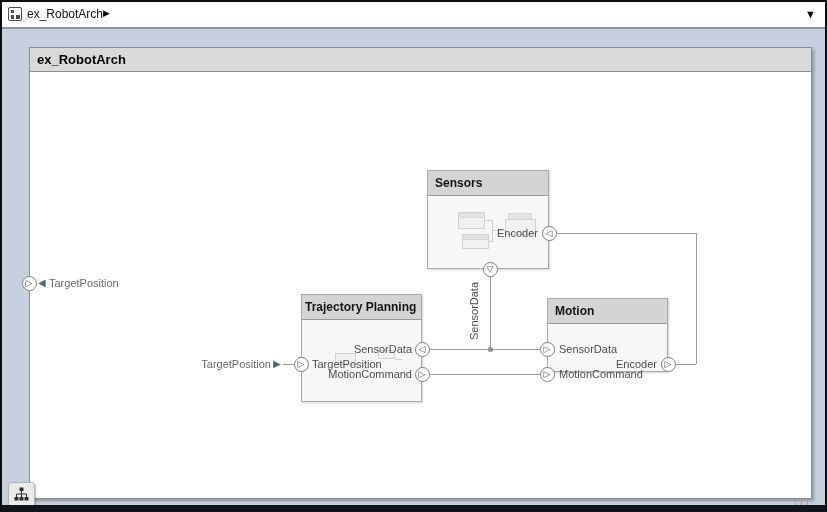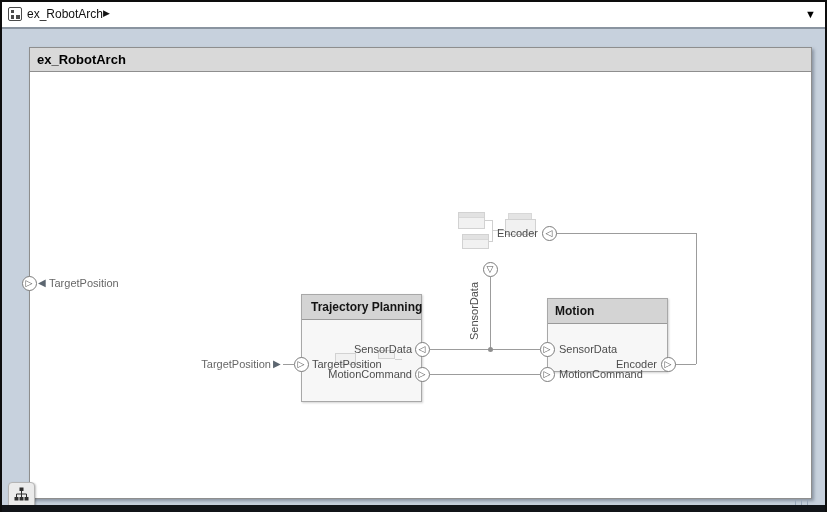--- a/index.html
+++ b/index.html
@@ -92,20 +92,23 @@
     </div>
     <div class="bc-text">ex_RobotArch</div>
     <div class="bc-arrow">▶</div>
     <div class="dd-arrow">▼</div>
   </div>
 
   <div class="archbox">
     <div class="hdr">ex_RobotArch</div>
   </div>
 
+  <div class="block" style="left:425px;top:168px;width:122px;height:99px;">
+    <div class="btitle">Sensors</div>
+  </div>
 
   <div class="mini" style="left:456px;top:210px;width:27px;height:17px;">
       <div class="cap"></div>
     </div>
   <div class="mini" style="left:460px;top:232px;width:27px;height:15px;">
       <div class="cap"></div>
     </div>
   <div class="miniline" style="left:483px;top:218px;width:8px;height:1px;"></div>
   <div class="miniline" style="left:487px;top:239px;width:4px;height:1px;"></div>
   <div class="miniline" style="left:490px;top:218px;width:1px;height:22px;"></div>
@@ -126,21 +129,21 @@
   <div class="jdot" style="left:485.5px;top:344.5px;"></div>
 
   <div class="hline" style="left:428px;top:346.5px;width:110px;"></div>
   <div class="hline" style="left:428px;top:371.5px;width:110px;"></div>
 
   <div class="hline" style="left:673px;top:361.5px;width:21px;"></div>
   <div class="vline" style="left:693.5px;top:231px;height:131px;"></div>
   <div class="hline" style="left:554px;top:230.5px;width:140px;"></div>
 
   <div class="block" style="left:299px;top:292px;width:121px;height:108px;">
-    <div class="btitle" style="padding-left:9px;">Trajectory Planning</div>
+    <div class="btitle" style="padding-left:3px;">Trajectory Planning</div>
   </div>
 
   <div class="mini" style="left:333px;top:351px;width:21px;height:12px;"></div>
   <div class="mini" style="left:376px;top:348px;width:17px;height:9px;"></div>
   <div class="miniline" style="left:393px;top:357px;width:7px;height:1px;"></div>
 
   <div class="plabel t-right" style="left:310px;top:340.5px;width:100px;">SensorData</div>
   <div class="plabel" style="left:310px;top:355.5px;">TargetPosition</div>
   <div class="plabel t-right" style="left:310px;top:365.5px;width:100px;">MotionCommand</div>
 

